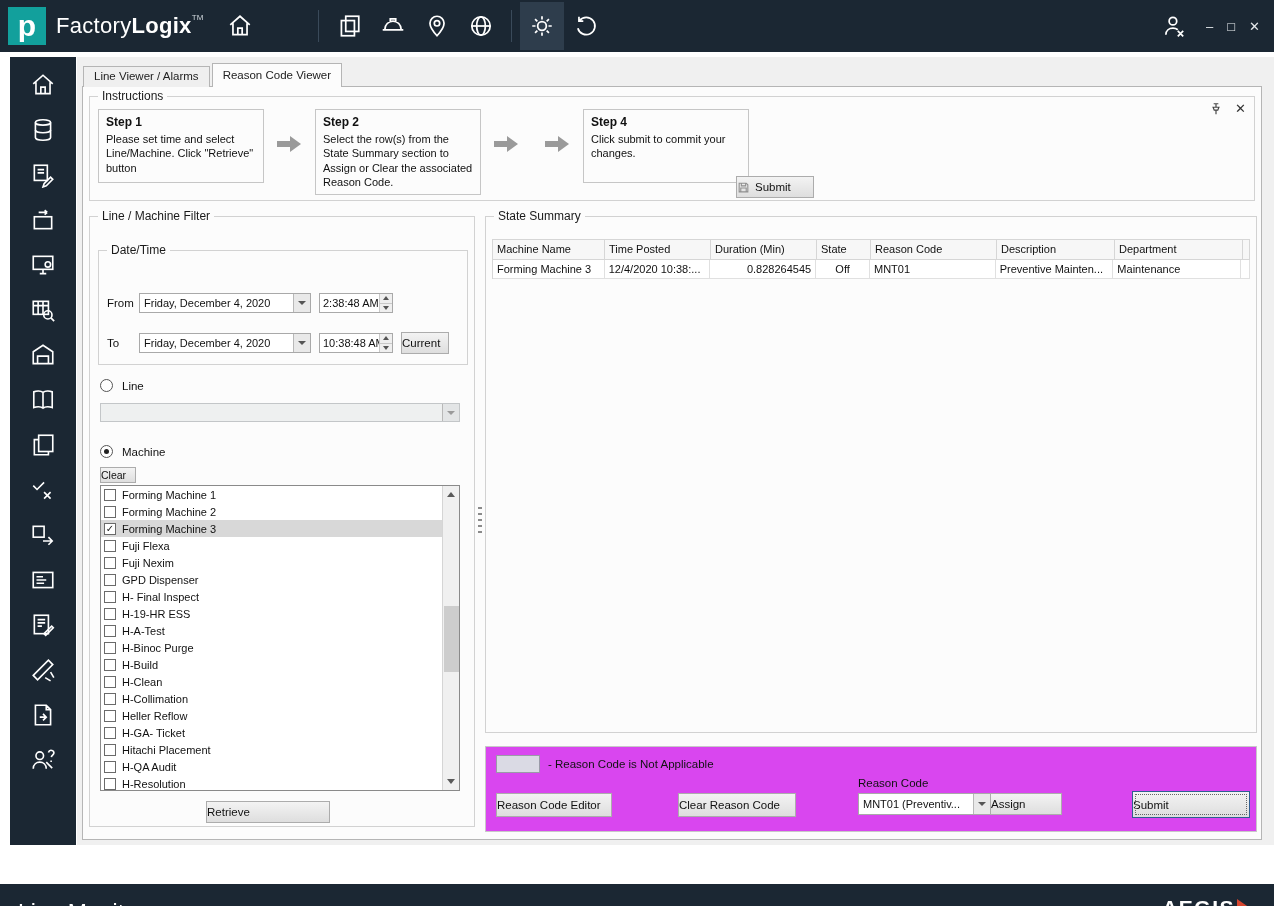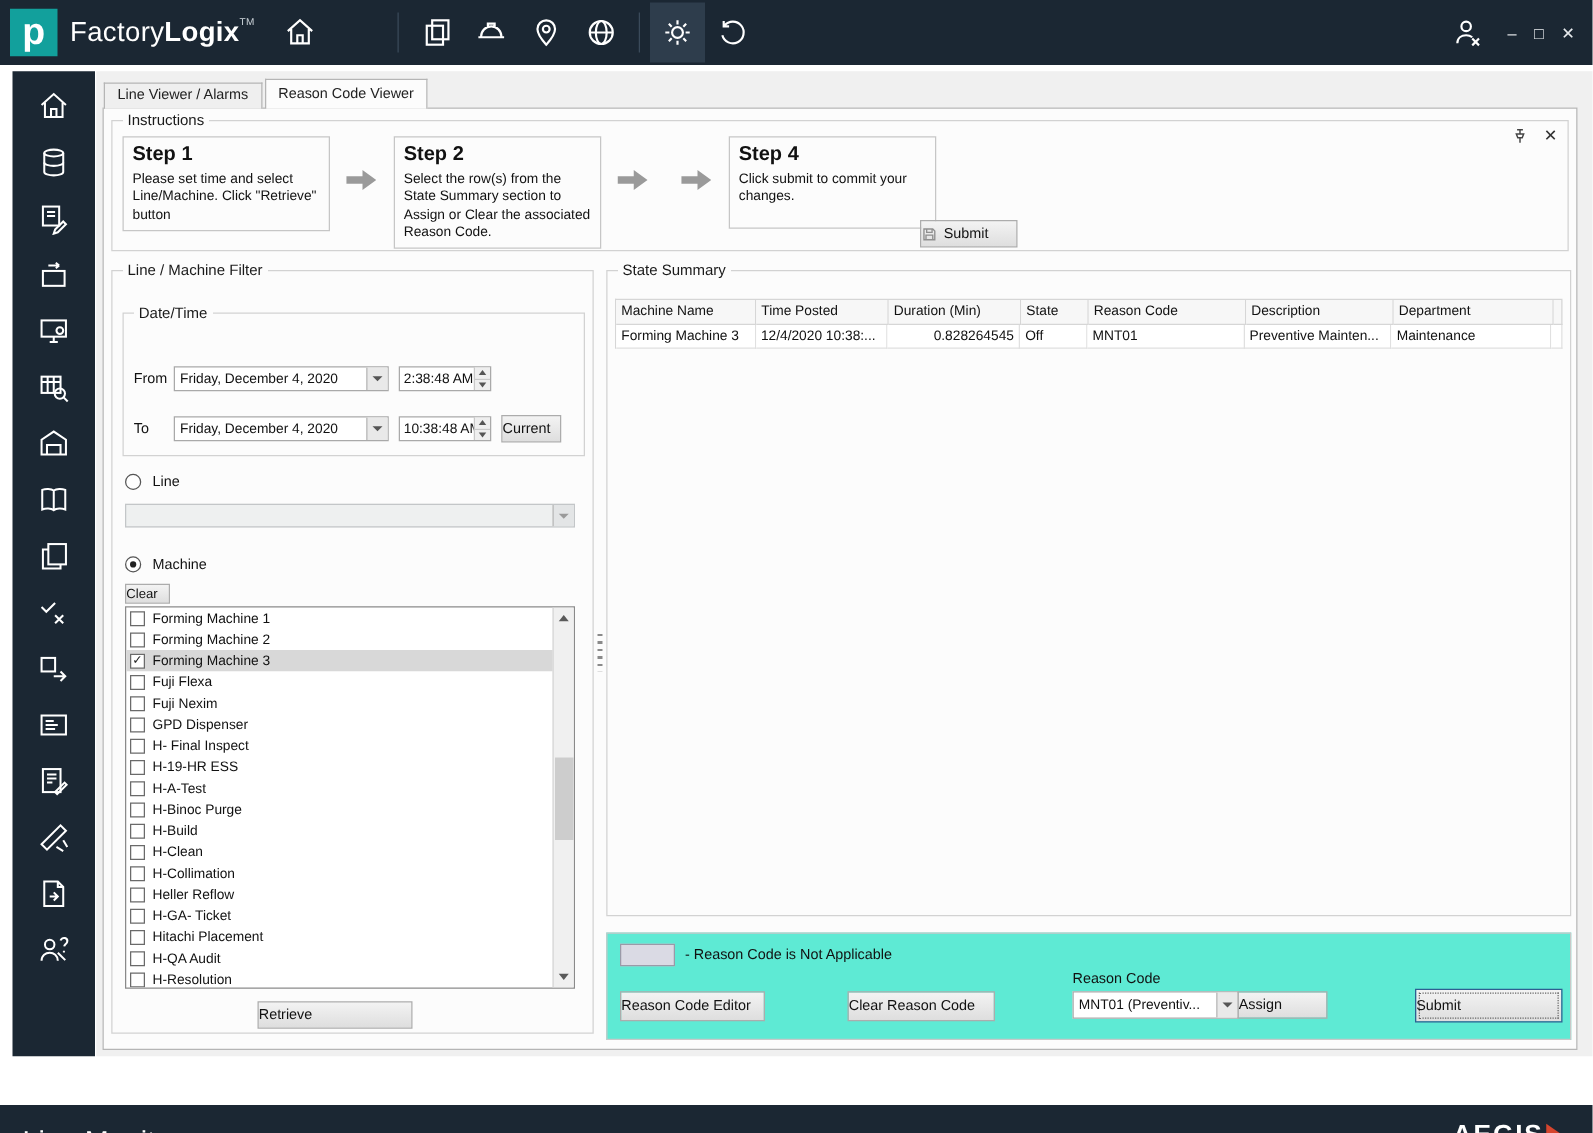--- a/index.html
+++ b/index.html
@@ -38,21 +38,21 @@
            background:#fcfcfc; border:1px solid #b5b5b5; }
 
   fieldset { border:1px solid #d2d2d2; position:absolute; background:#fcfcfc; min-width:0; }
   legend { font-size:12px; padding:0 4px; margin-left:8px; color:#1a1a1a; }
 
   
   .fs-instructions { left:6px; top:2px; width:1166px; height:112px; }
   .steps { display:flex; align-items:flex-start; padding:6px 0 0 8px; }
   .step-box { width:166px; min-height:74px; border:1px solid #c6c6c6; background:#fcfcfc;
               padding:5px 7px; position:relative; }
-  .step-title { font-weight:bold; font-size:16px; margin-bottom:3px; }
+  .step-title { font-weight:bold; font-size:12px; margin-bottom:3px; }
   .step-text { font-size:11px; line-height:1.3; }
   .step-arrow { margin:26px 13px 0; }
   .step-submit { position:absolute; right:-66px; bottom:-16px; width:78px; height:22px;
                  color:#9b9b9b; background:#ededed; border:1px solid #bdbdbd; }
   .inst-tools { position:absolute; right:8px; top:-2px; display:flex; gap:12px; align-items:center; }
   .inst-tools .x { font-size:13px; color:#333; }
 
   
   .btn { background:linear-gradient(#f3f3f3,#dedede); border:1px solid #acacac; font-size:11.5px;
          color:#111; display:flex; align-items:center; 
@@ -107,21 +107,21 @@
   .hrow, .tr { display:flex; }
   .th { background:#f7f7f7; height:20px; font-size:11px; padding:3px 0 0 4px;
         border-right:1px solid #d6d6d6; border-bottom:1px solid #d6d6d6; white-space:nowrap; overflow:hidden; }
   .th.fill { flex:1; }
   .td { background:#fff; height:19px; font-size:11px; padding:3px 4px 0 4px;
         border-right:1px solid #e0e0e0; border-bottom:1px solid #e0e0e0; white-space:nowrap; overflow:hidden; }
   .td.num { text-align:right; }
 
   
   .bottombox { position:absolute; left:402px; top:659px; width:772px; height:86px;
-               border:1px solid #c8c8c8; background:#5eead4; }
+               border:1px solid #c8c8c8; background:#d946ef; }
   .swatch { position:absolute; left:10px; top:8px; width:44px; height:18px; background:#dadae4;
             border:1px solid #9a9aa8; }
   .legend-text { position:absolute; left:62px; top:11px; font-size:11.5px; }
   .splitter { position:absolute; left:395px; top:420px; width:4px; height:30px;
               background:repeating-linear-gradient(#8a8a8a 0 2px, transparent 2px 6px); }
 
   
   .statusbar { position:absolute; left:0; top:884px; width:1274px; height:61px; background:#1b2733; }
   .statusbar .darkedge { position:absolute; bottom:0; left:0; width:100%; height:7px; background:#141f2a; }
   .sb-title { position:absolute; left:18px; top:16px; color:#fff; font-size:23px; font-weight:400; }
@@ -503,21 +503,21 @@
             <div class="th" style="width: 126px;">Reason Code</div>
             <div class="th" style="width: 118px;">Description</div>
             <div class="th" style="width: 128px;">Department</div>
             <div class="th fill"></div>
           </div>
         <div>
             <div class="tr">
               <div class="td" style="width: 112px;">Forming Machine 3</div>
               <div class="td" style="width: 106px;">12/4/2020 10:38:...</div>
               <div class="td num" style="width: 106px;">0.828264545</div>
-              <div class="td" style="width: 54px;">Off</div>
+              <div class="td" style="width: 54px; text-align: center;">Off</div>
               <div class="td" style="width: 126px;">MNT01</div>
               <div class="td" style="width: 118px;">Preventive Mainten...</div>
               <div class="td" style="width: 128px;">Maintenance</div>
               <div class="td" style="flex: 1 1 0%;"></div>
             </div>
           </div>
       </div>
     </fieldset>
 
     <div class="bottombox">

